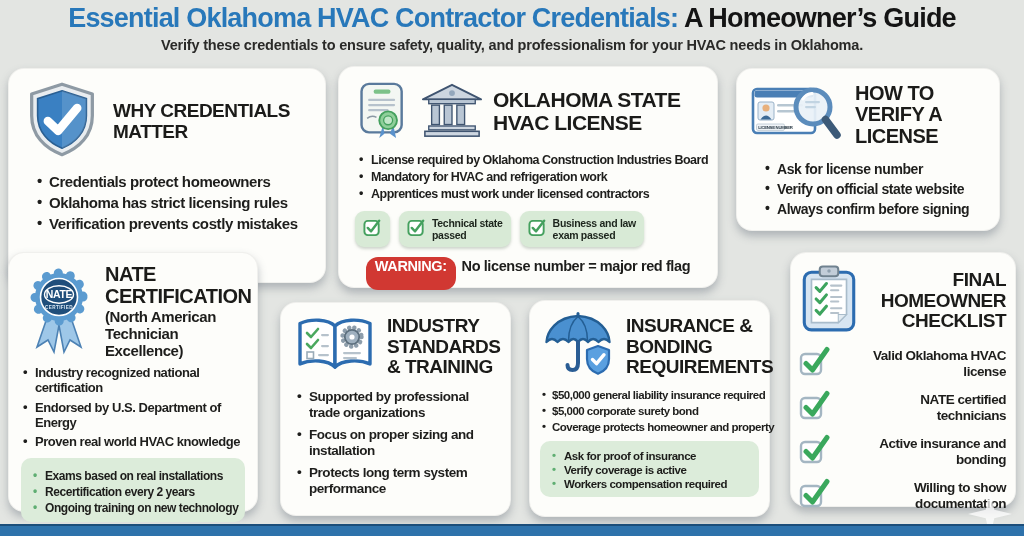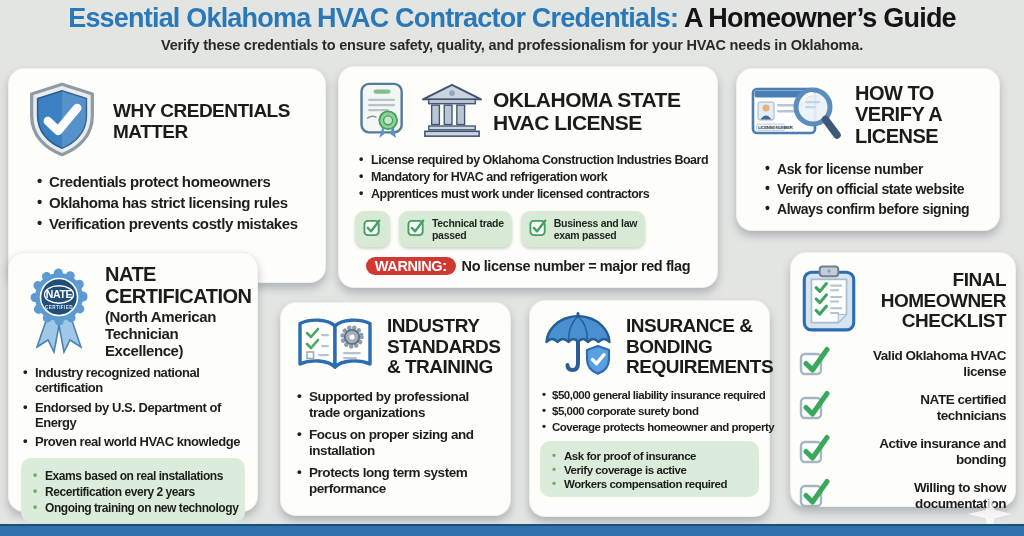--- a/index.html
+++ b/index.html
@@ -47,21 +47,21 @@
   .badge-row { display:flex; gap:9px; margin-top:10px; }
   .green-badge {
     background:#d8ead6; border-radius:9px; padding:6px 8px;
     display:flex; align-items:center; gap:6px;
     box-shadow:0 2px 3px rgba(120,140,120,0.35);
   }
   .green-badge .badge-text { font-size:10.5px; font-weight:700; line-height:1.15; letter-spacing:-0.3px; color:#1c241c; }
   .warning-row { margin-top:10px; text-align:center; font-size:14.5px; font-weight:700; letter-spacing:-0.4px; }
   .warn-pill {
     background:#d13832; color:#fff; border-radius:12px;
-    padding:1px 9px 1px; margin-right:6px; display:inline-block;
+    padding:1px 9px 16px; margin-right:6px; display:inline-block;
   }
 
   
   #card-verify { left:736px; top:68px; width:264px; height:163px; }
   #card-verify h2 { font-size:20px; max-width:152px; }
   #card-verify ul { margin-top:12px; margin-left:12px; font-size:14px; }
   #card-verify li { letter-spacing:-0.4px; }
 
   
   #card-nate { left:8px; top:252px; width:250px; height:260px; padding:10px 12px; }
@@ -179,21 +179,21 @@
           </svg>
       </span>
     </div>
     <div class="green-badge">
       <span class="icon">
         <svg width="19" height="19" viewBox="0 0 20 20">
             <rect x="1.5" y="3" width="15" height="15" rx="3.5" fill="#ffffff" stroke="#44a05e" stroke-width="2"></rect>
             <path d="M5 10.5 L8.5 14 L17 3" fill="none" stroke="#44a05e" stroke-width="2.6" stroke-linecap="round" stroke-linejoin="round"></path>
           </svg>
       </span>
-      <span class="badge-text"><span>Technical trade</span><br><span>passed</span></span>
+      <span class="badge-text"><span>Technical state</span><br><span>passed</span></span>
     </div>
     <div class="green-badge">
       <span class="icon">
         <svg width="19" height="19" viewBox="0 0 20 20">
             <rect x="1.5" y="3" width="15" height="15" rx="3.5" fill="#ffffff" stroke="#44a05e" stroke-width="2"></rect>
             <path d="M5 10.5 L8.5 14 L17 3" fill="none" stroke="#44a05e" stroke-width="2.6" stroke-linecap="round" stroke-linejoin="round"></path>
           </svg>
       </span>
       <span class="badge-text"><span>Business and law</span><br><span>exam passed</span></span>
     </div>

